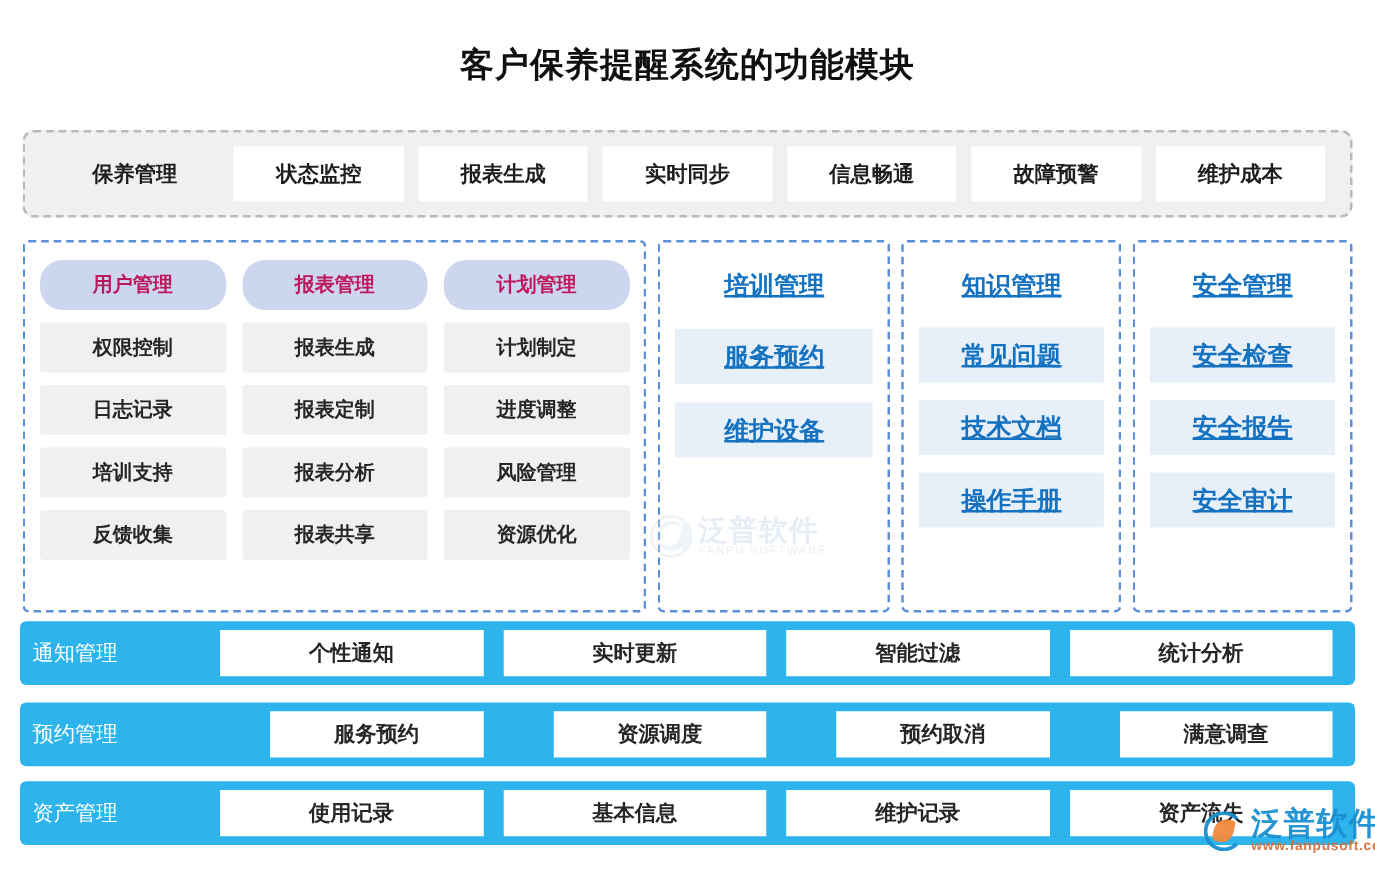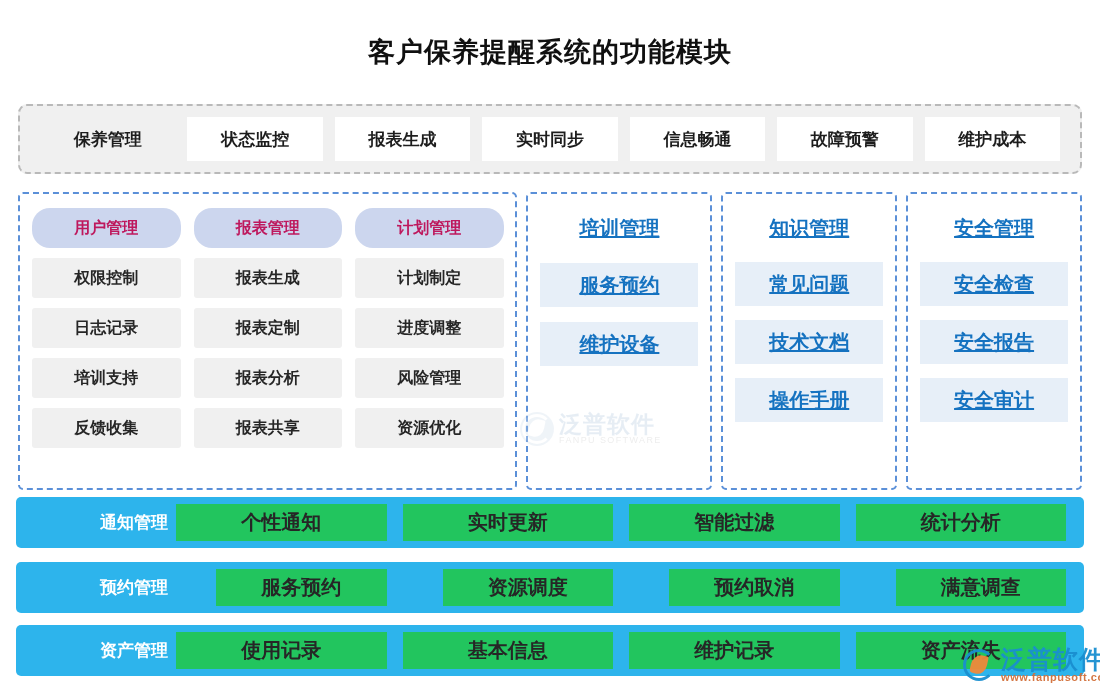--- a/index.html
+++ b/index.html
@@ -121,34 +121,34 @@
     display: flex;
     align-items: center;
     padding: 0 10px;
   }
   .brow.r1 { top: 497px; }
   .brow.r2 { top: 562px; gap: 40px; }
   .brow.r3 { top: 625px; }
   .brow .blabel {
     width: 142px;
     flex: 0 0 142px;
-    text-align: right;
+    text-align: left;
     font-size: 17px;
-    font-weight: bold;
+    font-weight: normal;
     color: #ffffff;
   }
   .brow .bcell {
     flex: 1 1 0;
     margin: 16px 8px;
     height: 37px;
-    background: #22c55e;
+    background: #ffffff;
     display: flex;
     align-items: center;
     justify-content: center;
-    font-size: 20px;
+    font-size: 17px;
     font-weight: bold;
     color: #262626;
   }
 
   
   .wm {
     position: absolute;
     display: flex;
     align-items: center;
     pointer-events: none;

